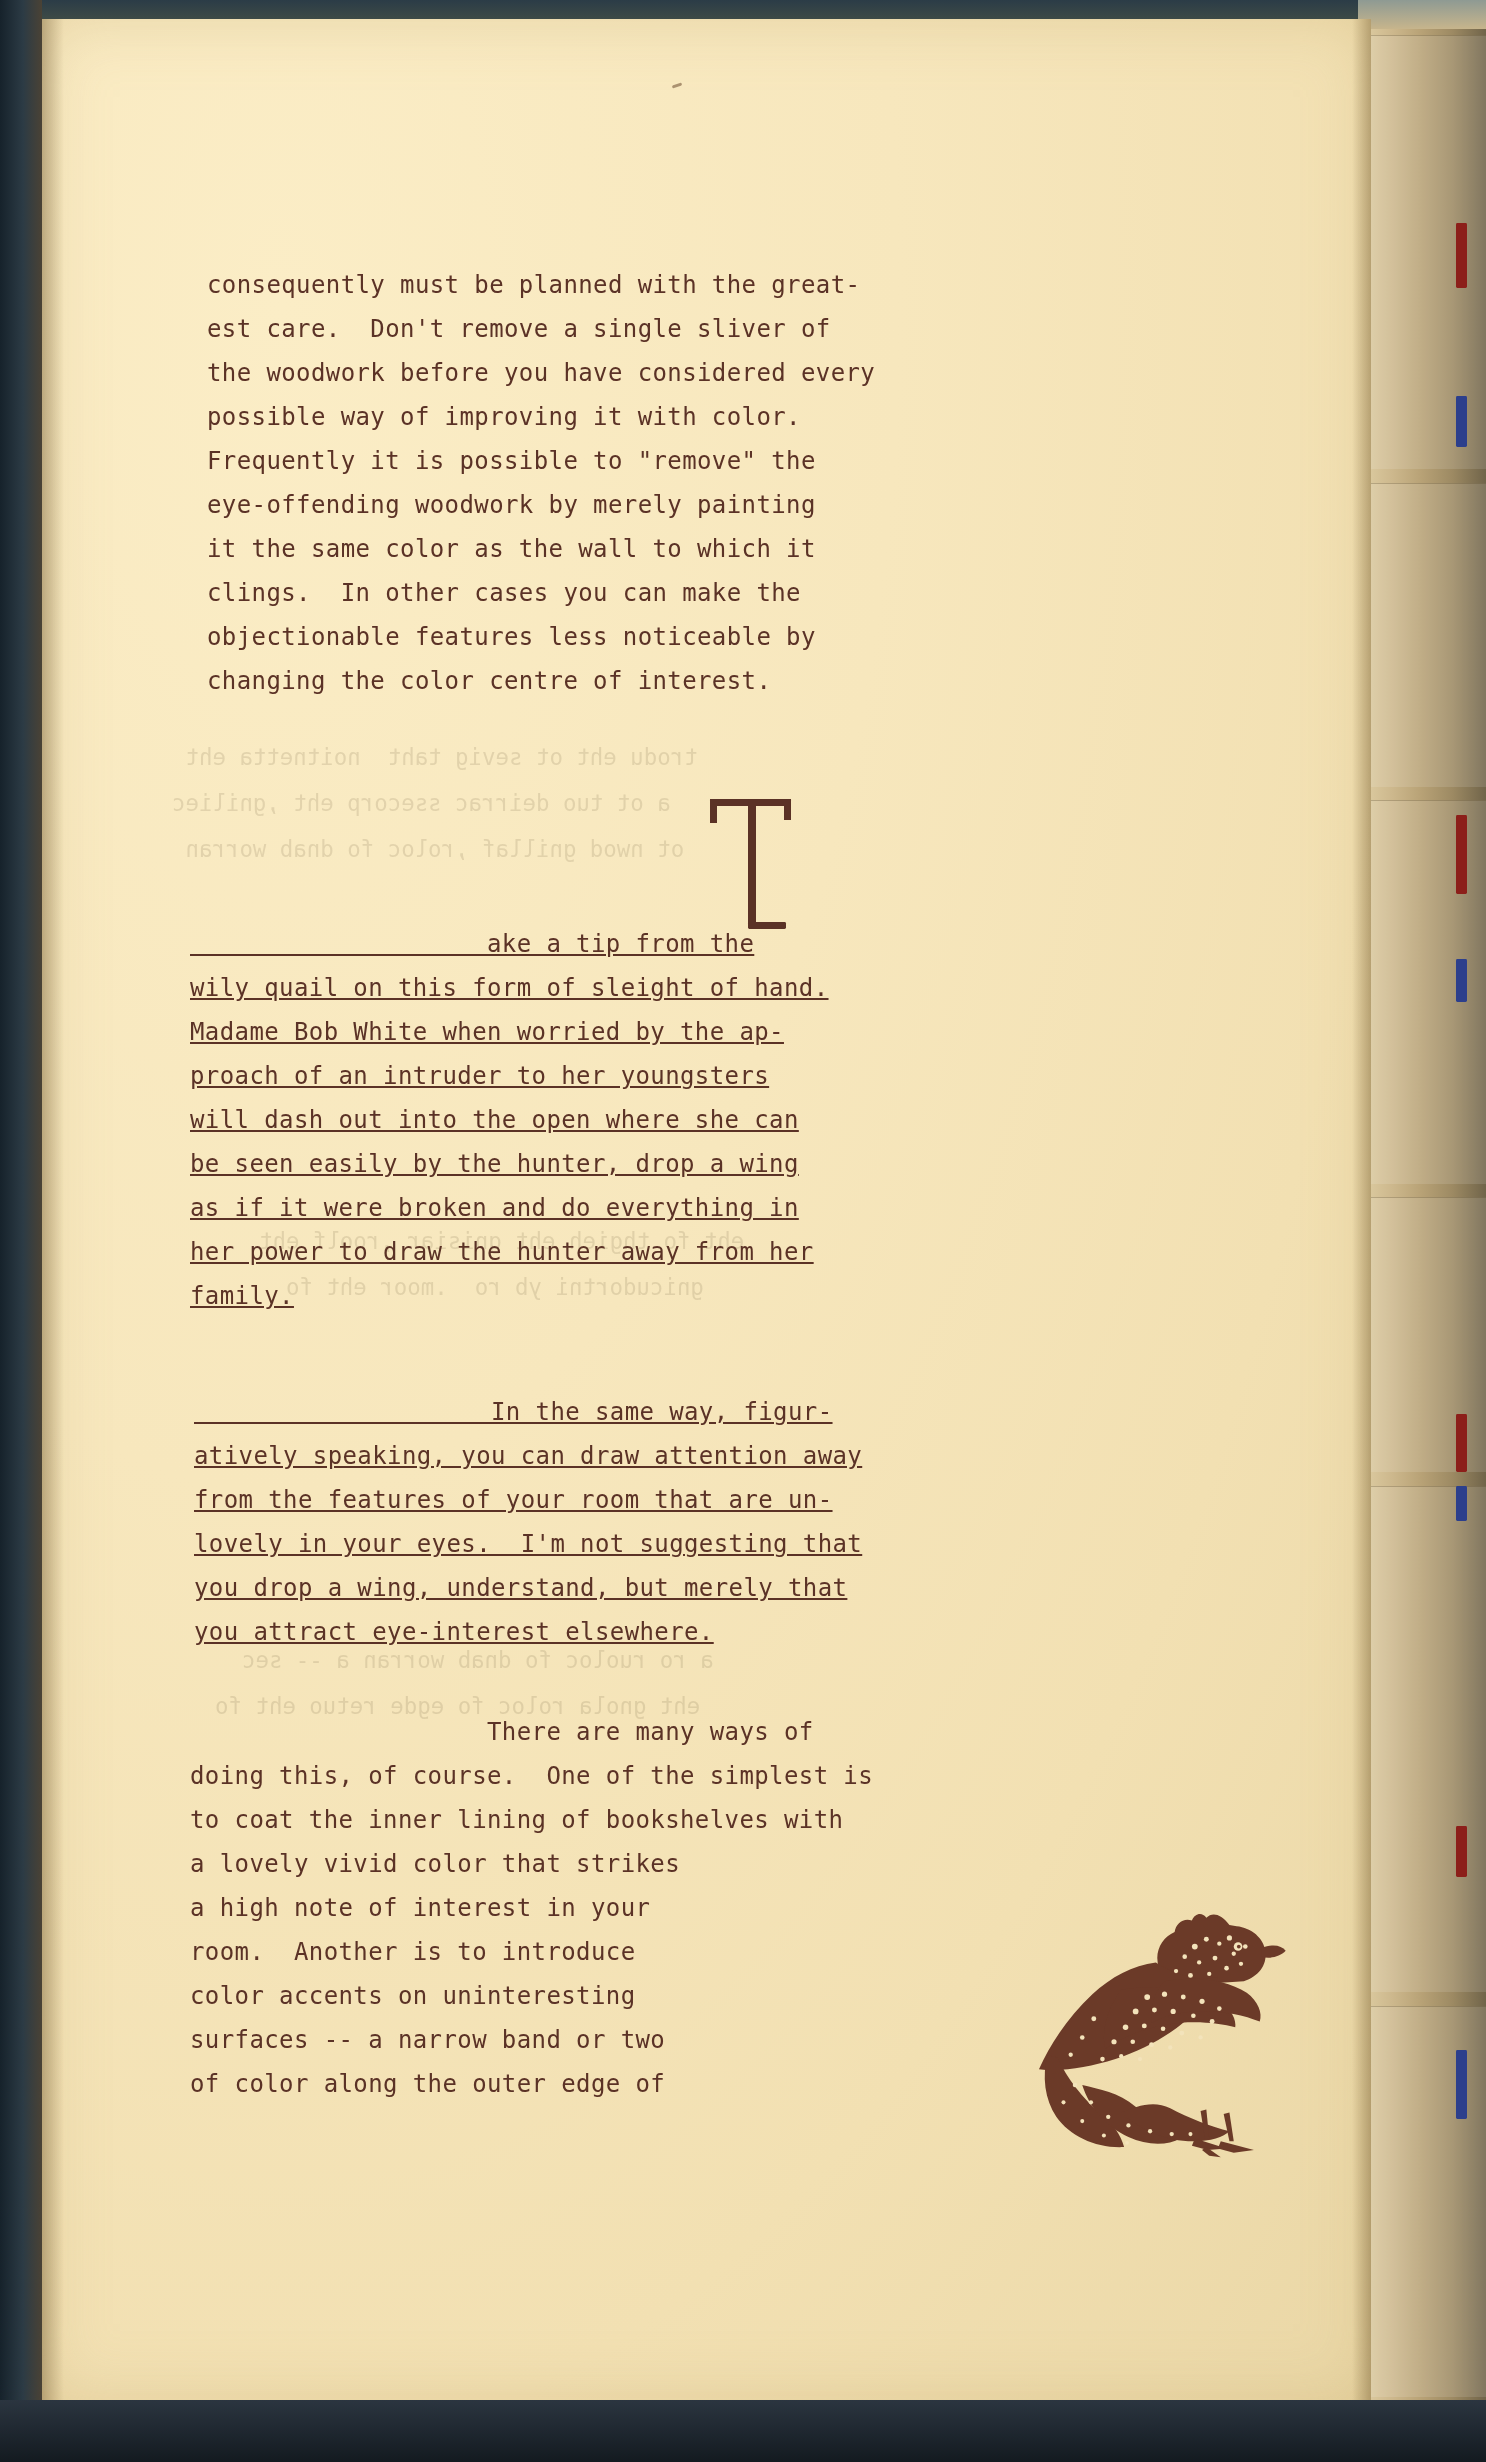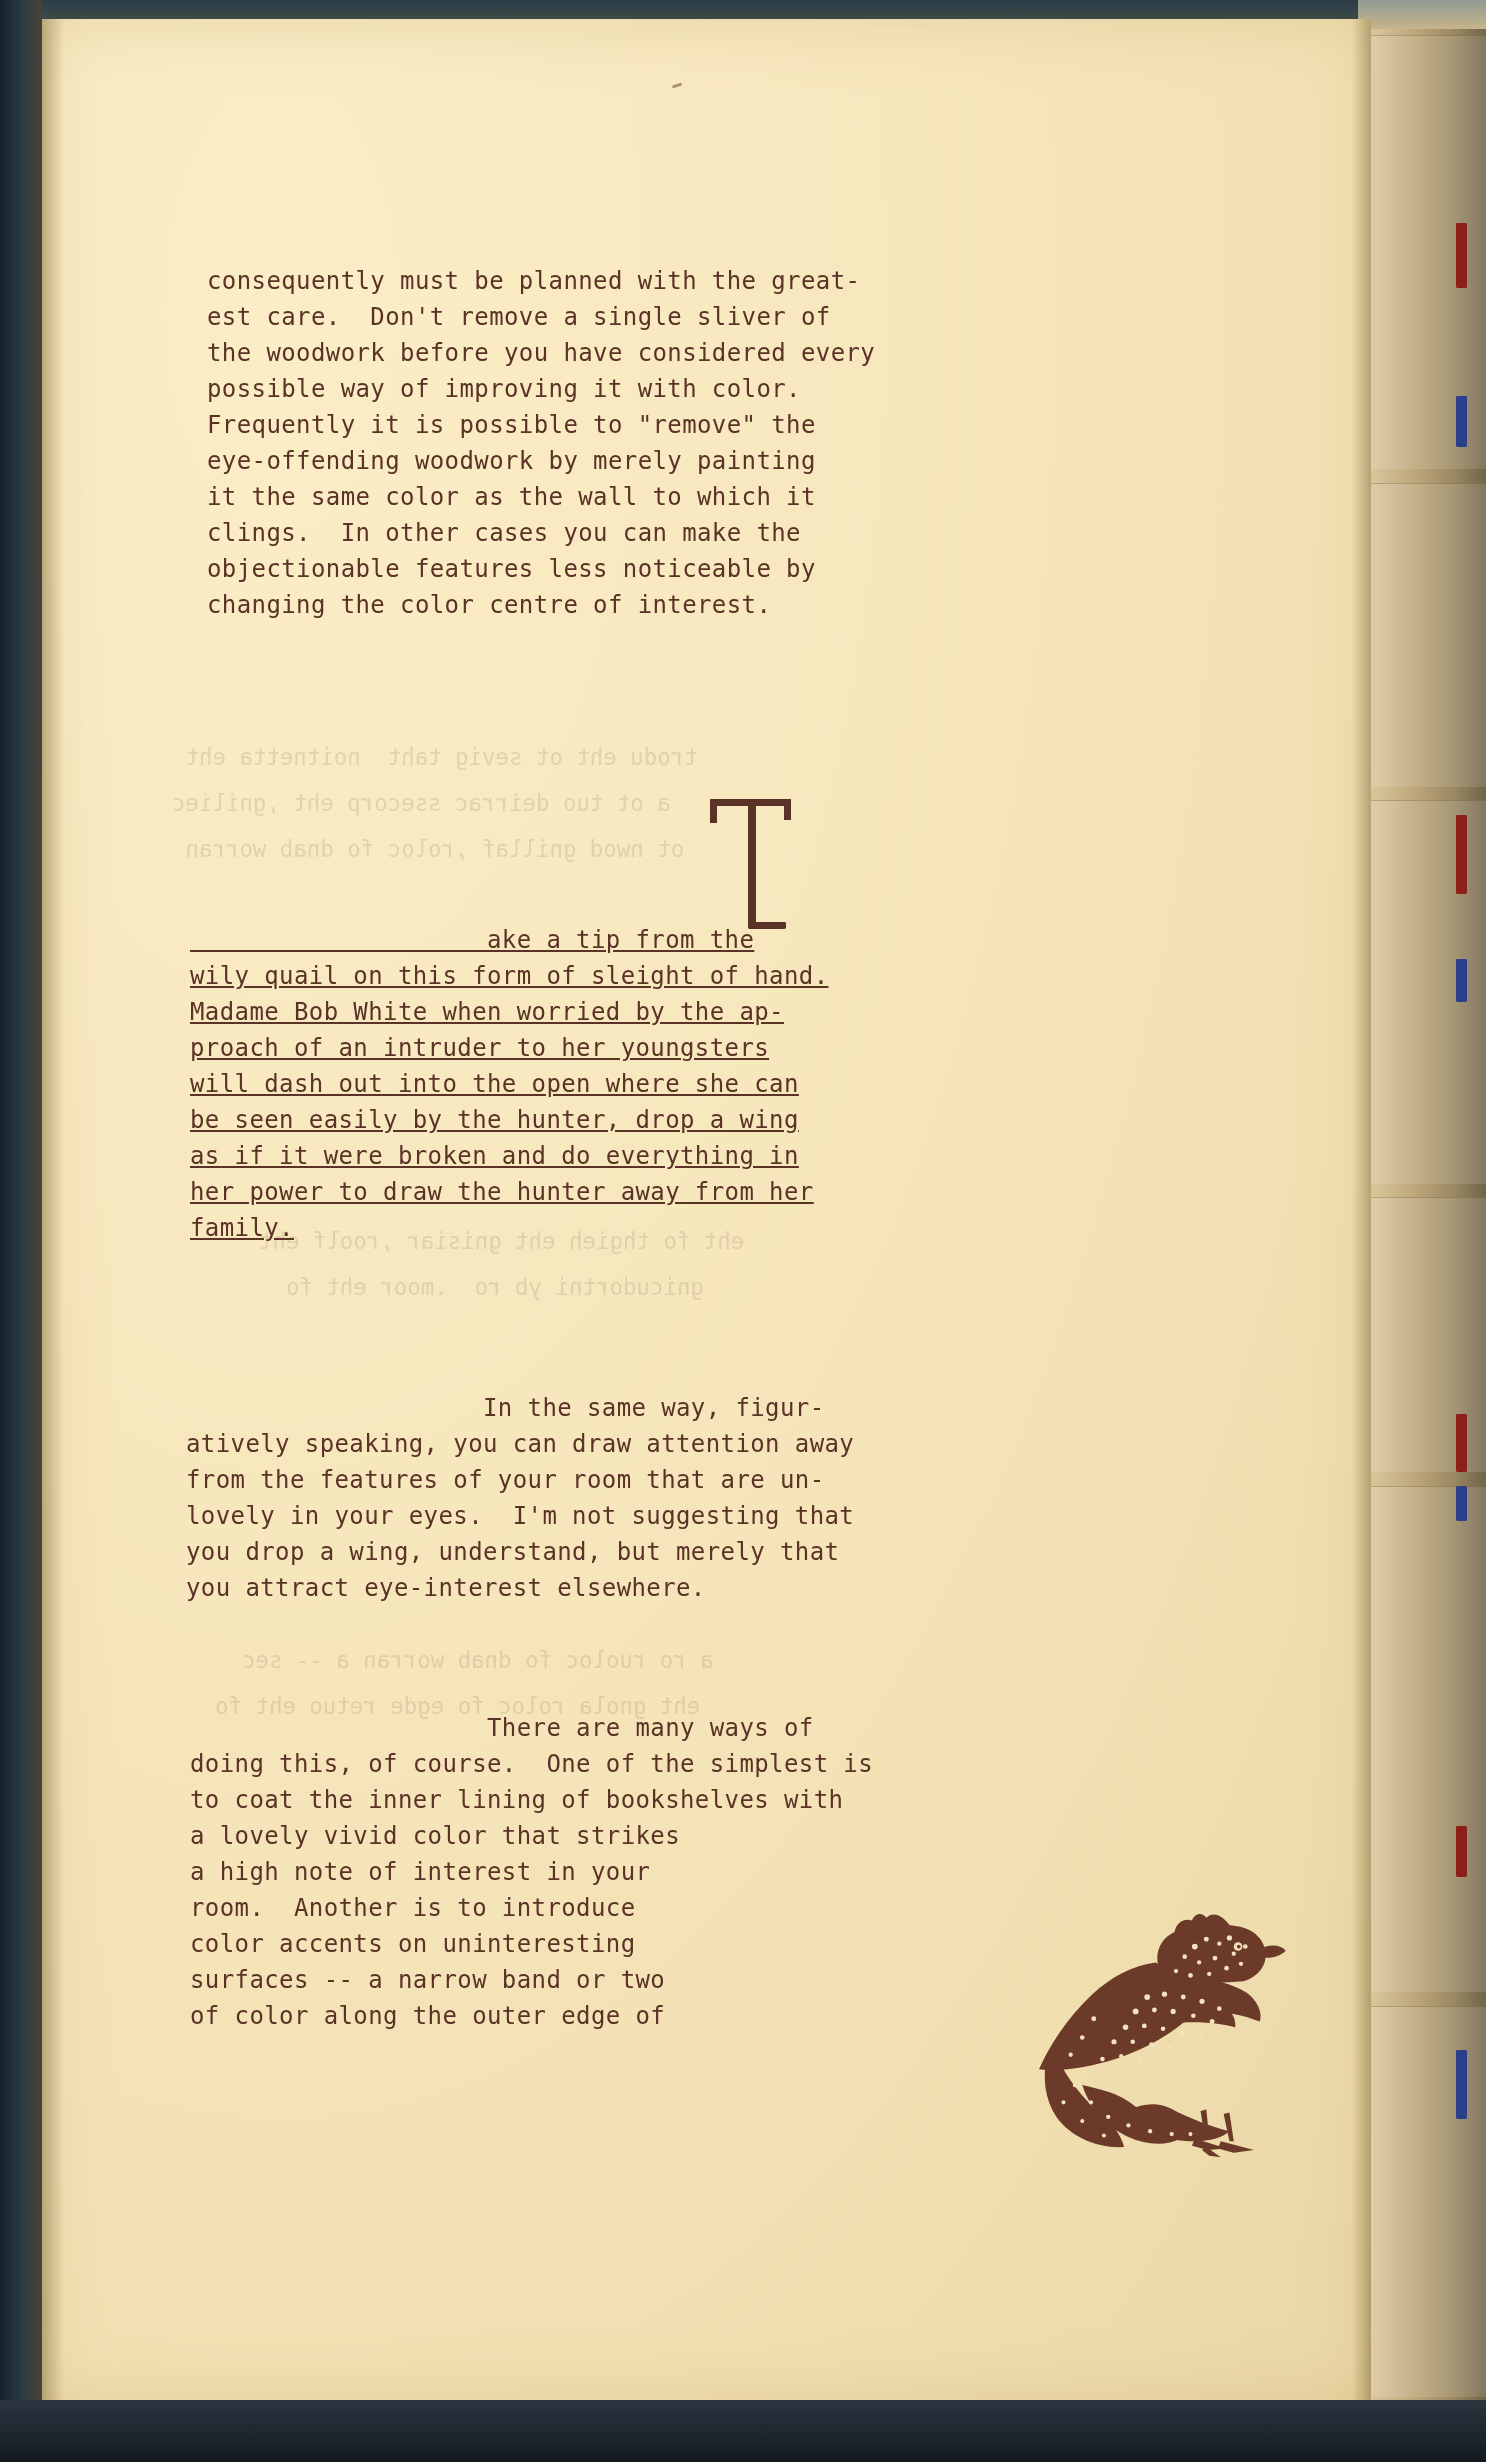--- a/index.html
+++ b/index.html
@@ -93,27 +93,27 @@
     width: 129px; height: 29px;
     background: linear-gradient(to bottom, #8e9a93, #c7b58c);
   }
 
   
   .body-text {
     position: absolute;
     color: #5b3226;
     font-family: "DejaVu Sans Mono", monospace;
     font-size: 24px;
-    line-height: 36px;
+    line-height: 44px;
     letter-spacing: 0.4px;
     white-space: pre;
   }
   #para1 { left: 165px; top: 244px; }
   #para2 { left: 148px; top: 903px; text-decoration: underline; }
-  #para3 { left: 144px; top: 1371px; }
+  #para3 { left: 152px; top: 1371px; text-decoration: underline; }
   #para4 { left: 148px; top: 1691px; }
 
   
   .dropcap {
     position: absolute;
     left: 668px;
     top: 774px;
     width: 79px;
     height: 137px;
   }

